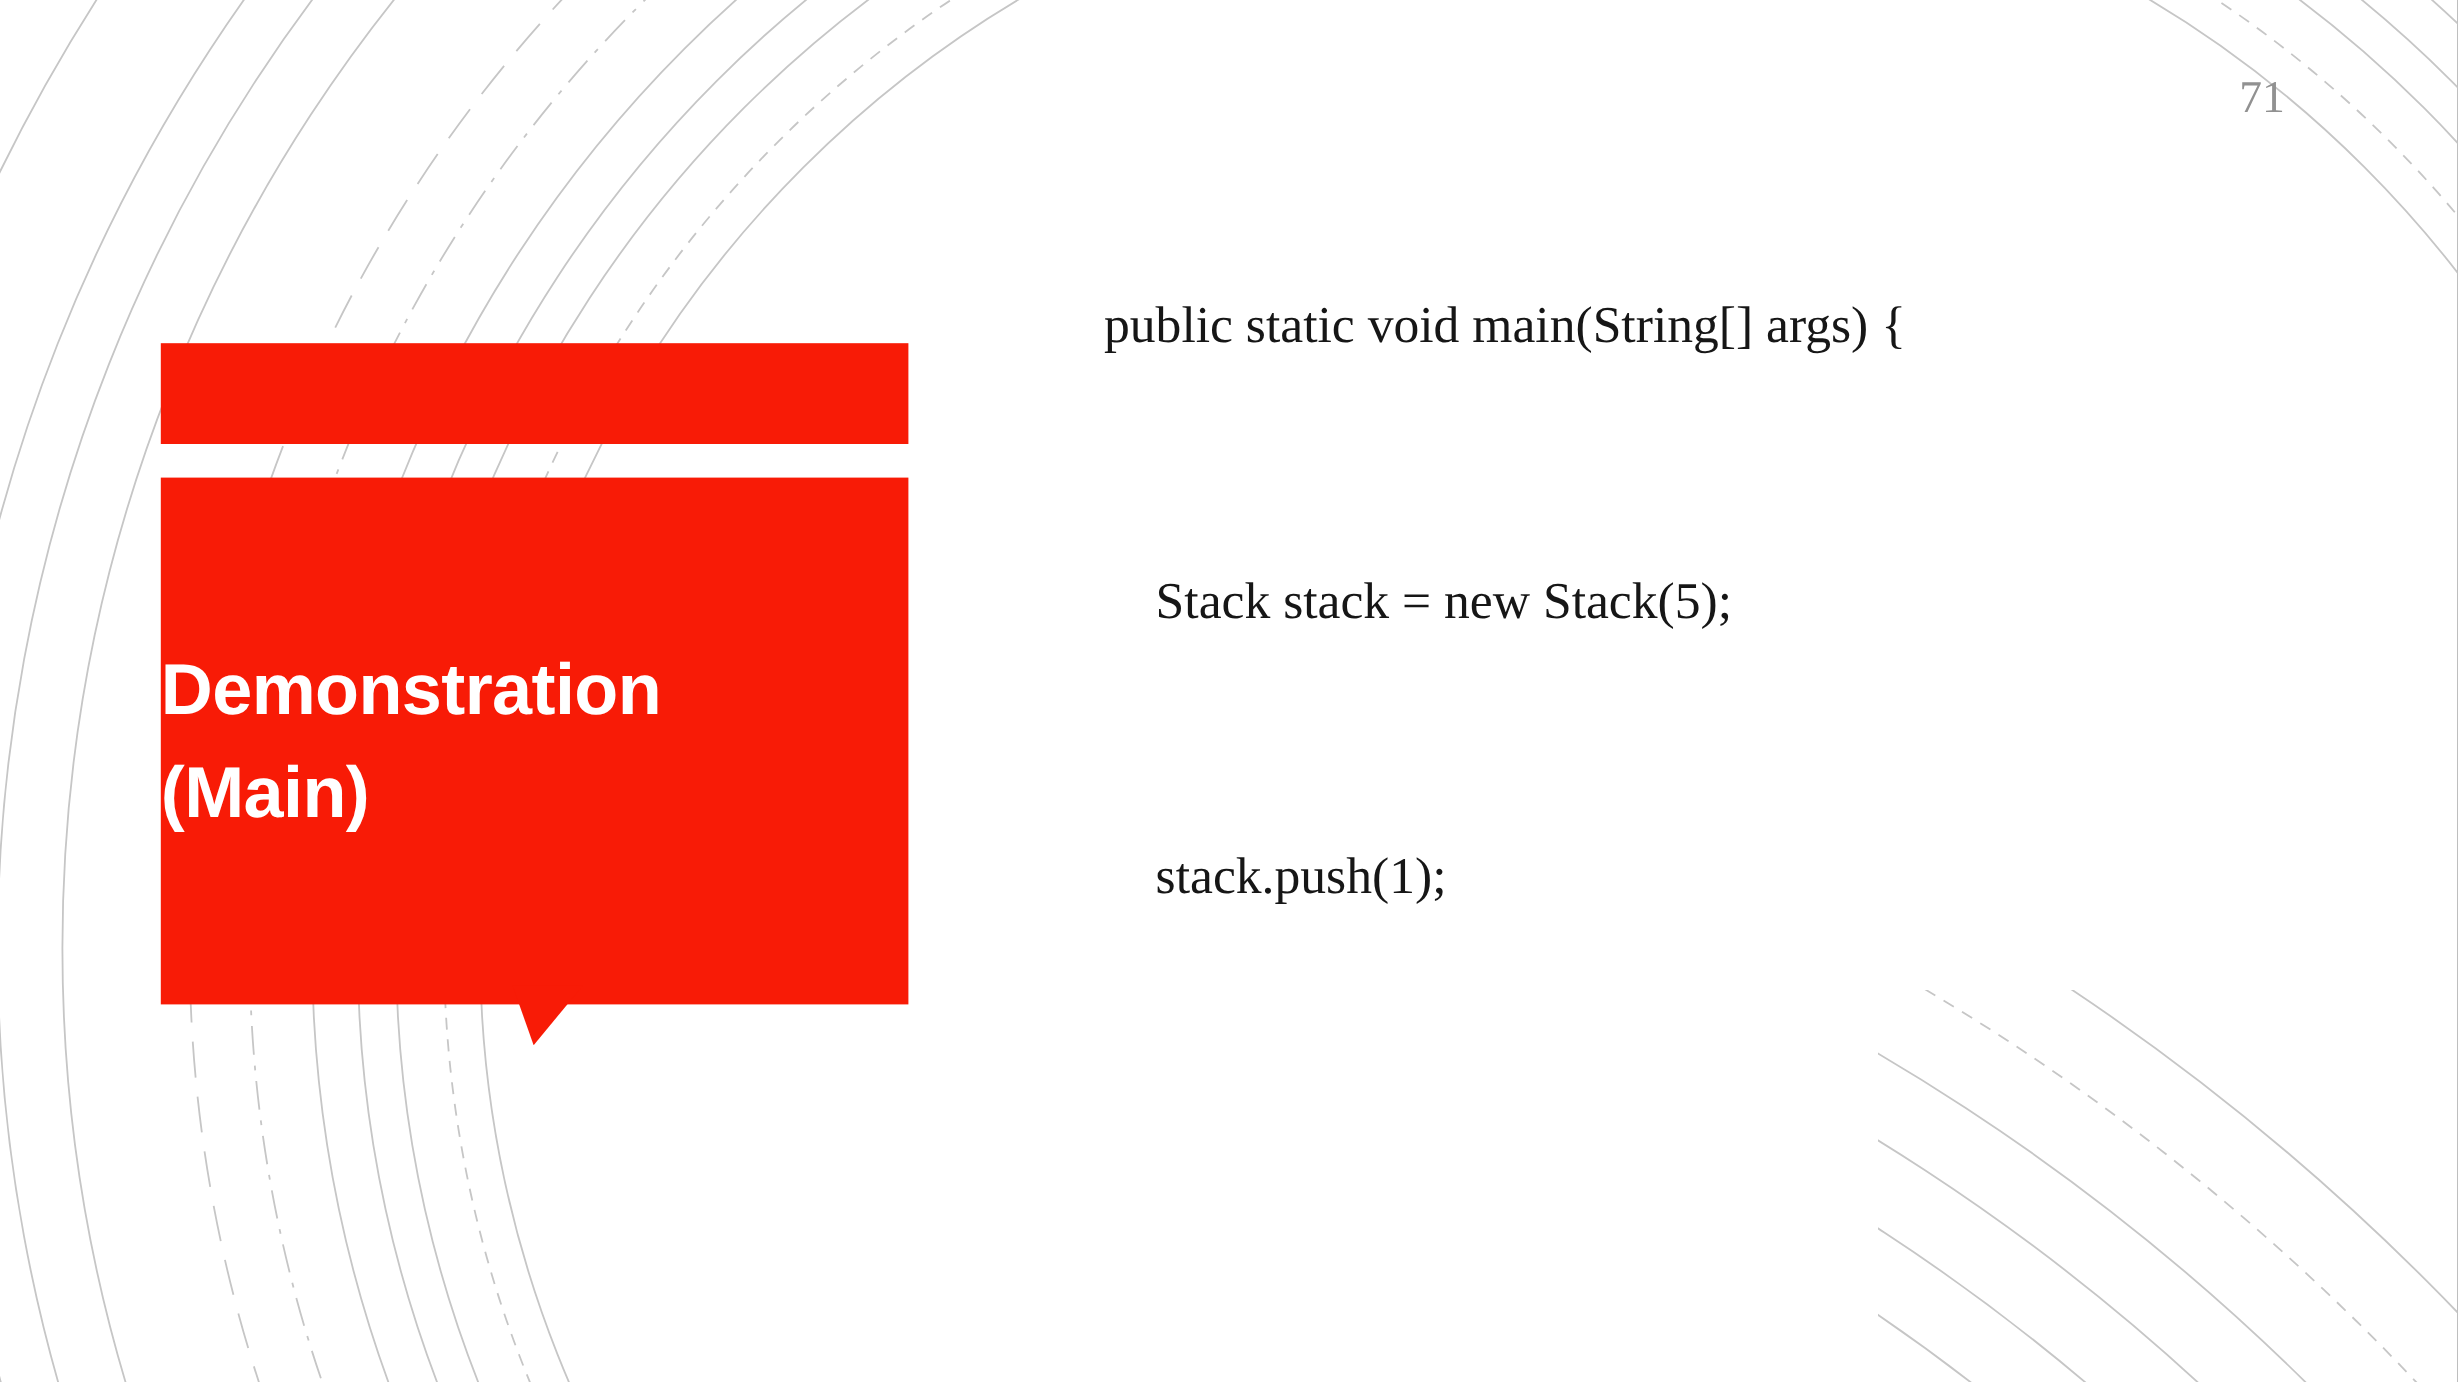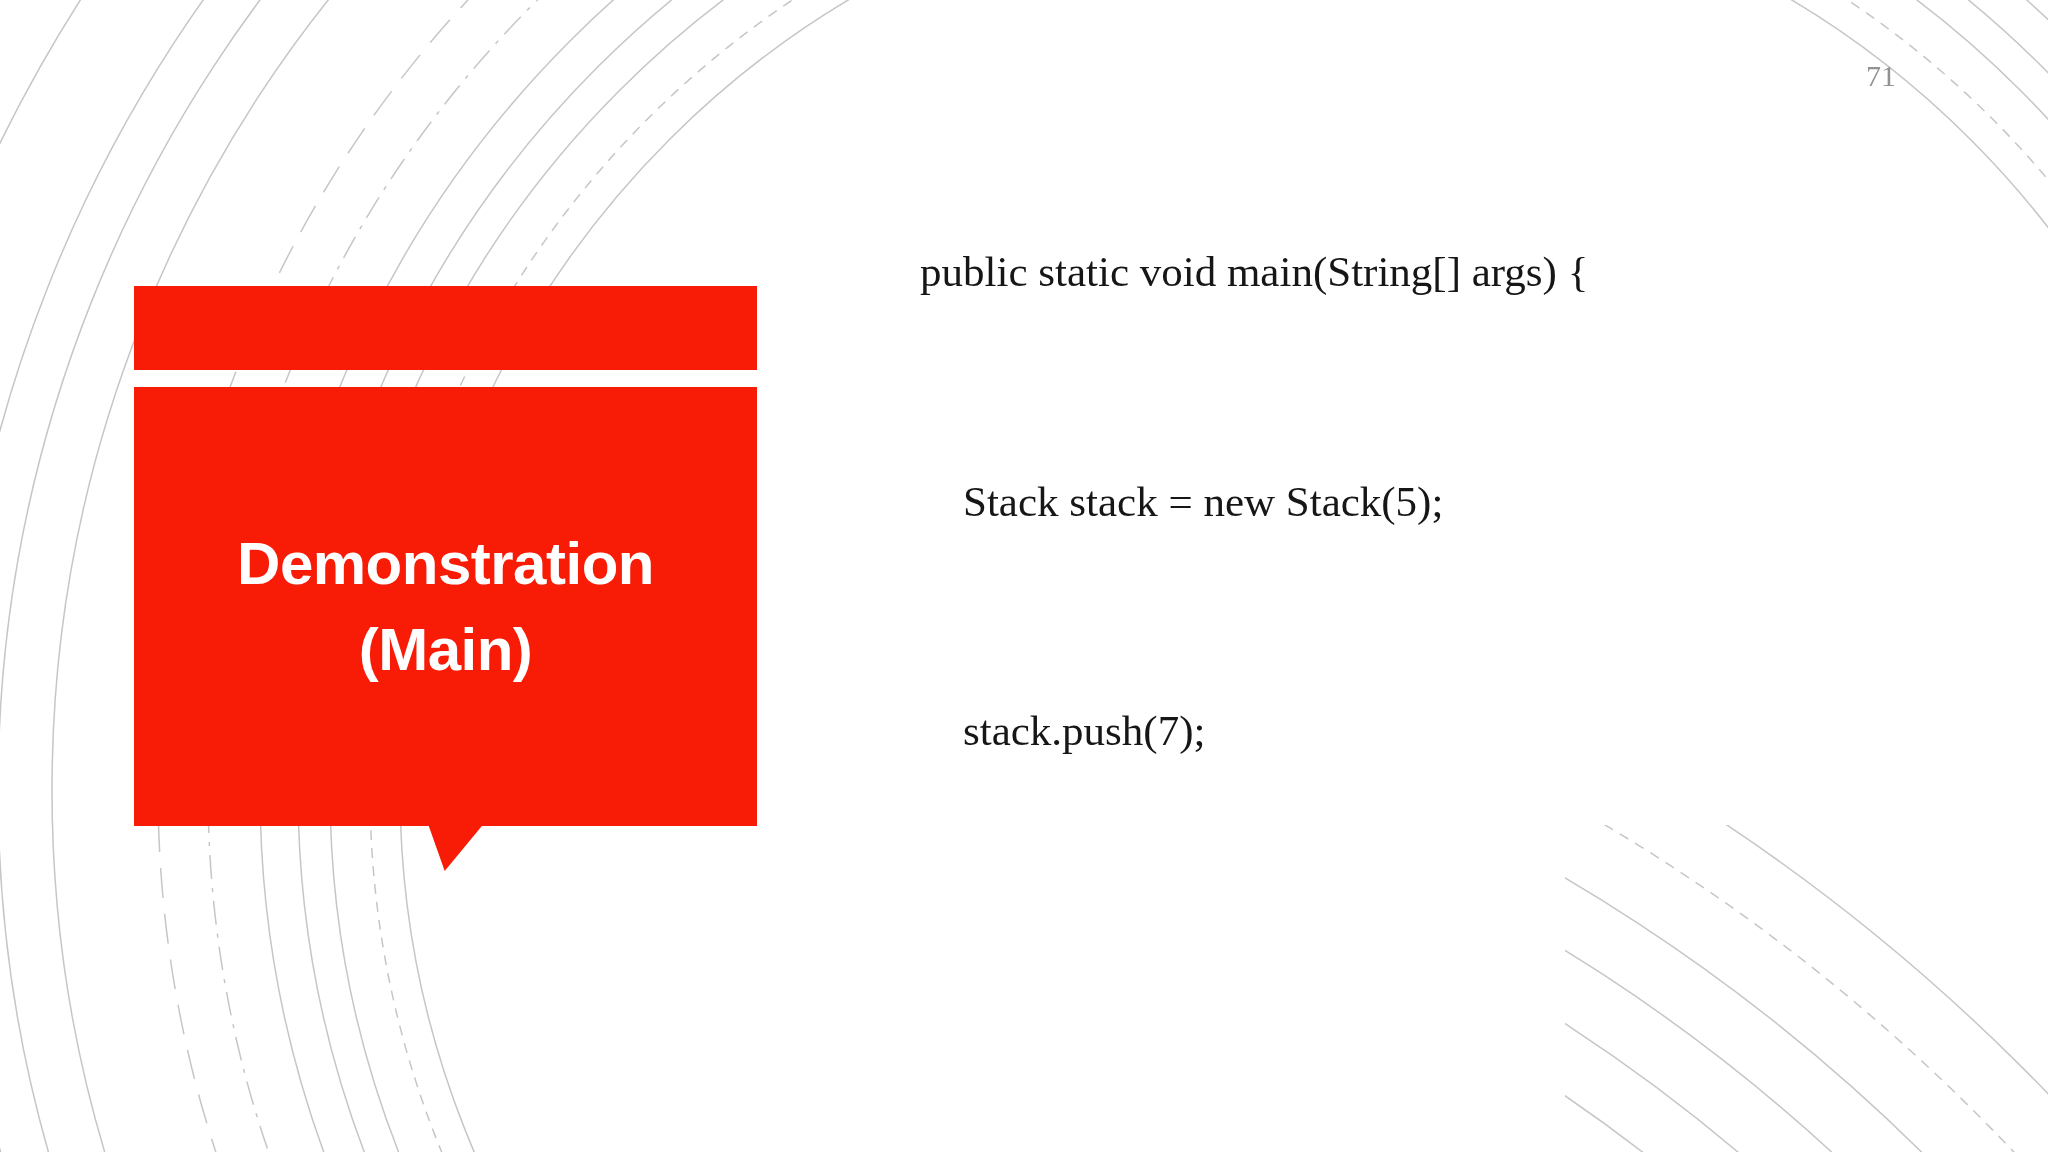--- a/index.html
+++ b/index.html
@@ -15,23 +15,23 @@
   .dash-short{stroke-dasharray:10 8;stroke:var(--arc-gray-light,#cecece);}
   .dash-long{stroke-dasharray:30 16;stroke:var(--arc-gray-light,#cecece);}
   .dash-dot{stroke-dasharray:24 9 4 9;stroke:var(--arc-gray-light,#cecece);}
 
   .callout{position:absolute;left:134px;top:286px;width:623px;height:585px;}
   .callout-bar{
     position:absolute;left:0;top:0;width:623px;height:84px;
     background:var(--accent-red,#f81b06);
   }
   .callout-body{
-    position:absolute;left:0;top:101px;width:623px;height:439px;
+    position:absolute;left:0;top:112px;width:623px;height:439px;
     background:var(--accent-red,#f81b06);
-    display:flex;flex-direction:column;align-items:center;justify-content:center;
+    display:flex;flex-direction:column;align-items:flex-start;justify-content:center;
     text-align:center;
     color:var(--title-text,#ffffff);
     font-family:"Liberation Sans",sans-serif;
     font-weight:bold;
     font-size:60px;line-height:86px;letter-spacing:-0.5px;
   }
   .callout-tail{
     position:absolute;left:293px;top:535px;width:59px;height:50px;
     background:var(--accent-red,#f81b06);
     clip-path:polygon(0 0,100% 0,30% 100%);
@@ -41,21 +41,21 @@
   .code-block{
     position:absolute;left:920px;top:81px;
     font-family:"Liberation Serif",serif;
     font-size:43px;line-height:76.5px;
     color:var(--code-text,#161616);
     white-space:pre;
   }
   .page-number{
     position:absolute;left:1866px;top:59px;
     font-family:"Liberation Serif",serif;
-    font-size:30px;
+    font-size:38px;
     color:var(--page-number-gray,#919191);
   }
 </style>
 </head>
 <body>
 
 <div class="slide">
 
   <svg class="bg-arcs" viewBox="0 0 2048 1152" xmlns="http://www.w3.org/2000/svg">
     <defs>
@@ -93,21 +93,21 @@
     <div class="callout-body">
       <span class="title-line">Demonstration</span>
       <span class="title-line">(Main)</span>
     </div>
     <div class="callout-tail"></div>
   </div>
 
   <div class="code-block">
     <div class="code-line">public static void main(String[] args) {</div>
     <div class="code-line">    Stack stack = new Stack(5);</div>
-    <div class="code-line">    stack.push(7);</div>
+    <div class="code-line">    stack.push(1);</div>
     
     
     
     
     
     
     
     
     
   </div>

